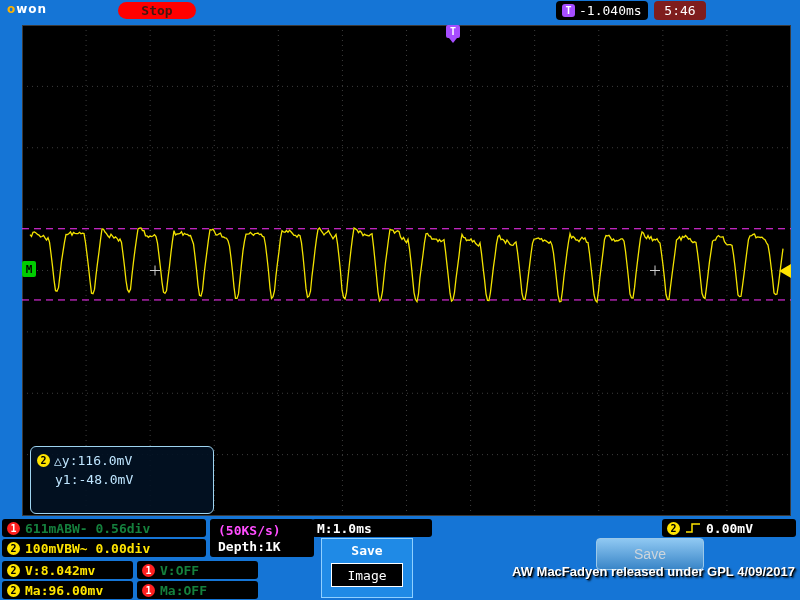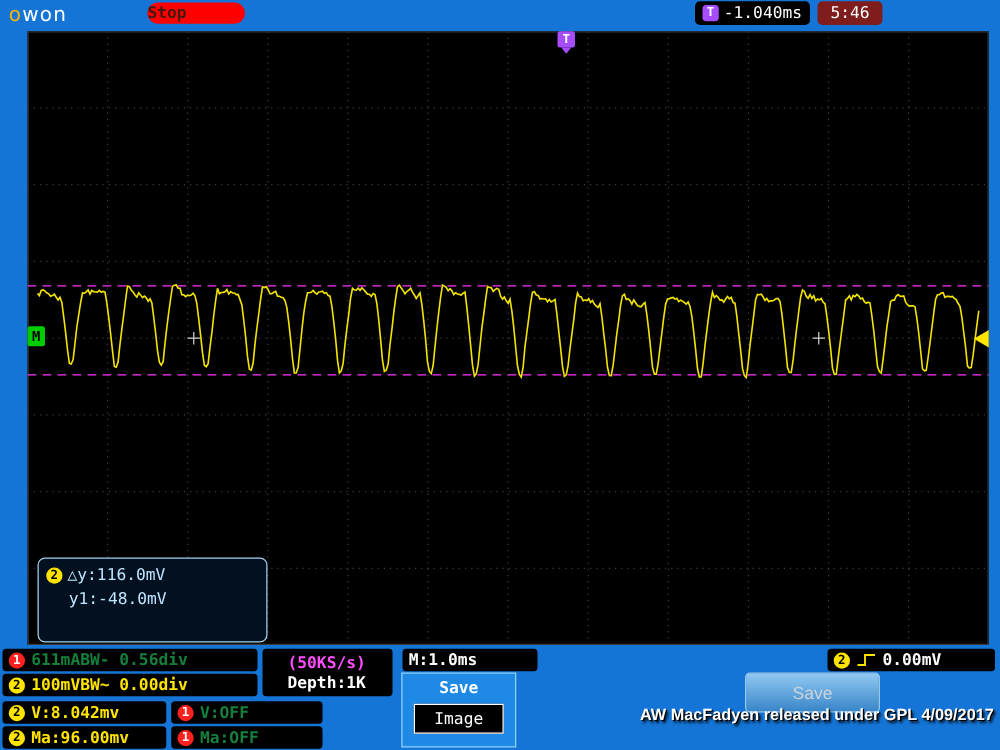--- a/index.html
+++ b/index.html
@@ -1,24 +1,24 @@
 <!DOCTYPE html>
 <html><head>
 <meta charset="utf-8">
 <style>
   *{box-sizing:border-box;margin:0;padding:0}
   html,body{width:800px;height:600px}
   body{background:#1575d6;font-family:"DejaVu Sans Mono",monospace;position:relative;overflow:hidden}
   #app{position:absolute;inset:0;width:800px;height:600px}
 
   
-  .logo{position:absolute;left:7px;top:2px;font-family:"DejaVu Sans",sans-serif;font-weight:normal;font-size:16px;letter-spacing:1px}
+  .logo{position:absolute;left:7px;top:2px;font-family:"DejaVu Sans",sans-serif;font-weight:bold;font-size:12px;letter-spacing:1px}
   .logo-o{color:#ffb300}
   .logo-rest{color:#fff}
-  .stop{position:absolute;left:118px;top:2px;width:78px;height:17px;background:#ff0000;border-radius:9px;color:#43180f;font-weight:bold;font-size:13px;line-height:17px;cursor:pointer}
+  .stop{position:absolute;left:118px;top:2px;width:78px;height:17px;background:#ff0000;border-radius:9px;color:#43180f;font-weight:bold;font-size:13px;text-align:center;line-height:17px;cursor:pointer}
   .trigtime{position:absolute;left:556px;top:1px;height:19px;background:#000;border-radius:4px;display:flex;align-items:center;gap:4px;padding:0 6px;color:#fff;font-size:13px}
   .tbadge{width:13px;height:13px;background:#a64dff;color:#fff;font-size:10px;font-weight:bold;display:flex;align-items:center;justify-content:center;border-radius:3px;flex:none}
   .clock{position:absolute;left:654px;top:1px;height:19px;min-width:52px;background:#7f1d1d;border-radius:4px;color:#fff;font-size:13px;display:flex;align-items:center;justify-content:center;padding:0 6px}
 
   
   .screen{position:absolute;left:22px;top:25px;width:769px;height:491px;background:#000}
   #scope-svg{position:absolute;left:0;top:0;display:block}
   .mmark{position:absolute;left:0;top:236px;width:14px;height:16px;background:#00cc00;color:#000;font-size:11px;font-weight:bold;display:flex;align-items:center;justify-content:center;border-radius:2px;cursor:pointer}
   .ttop{position:absolute;left:424px;top:0;width:14px;height:13px;background:#a64dff;color:#fff;font-size:10px;font-weight:bold;display:flex;align-items:center;justify-content:center;border-radius:2px;cursor:pointer}
   .ttop::after{content:"";position:absolute;top:13px;left:3px;border-left:4px solid transparent;border-right:4px solid transparent;border-top:5px solid #a64dff}
@@ -28,26 +28,26 @@
   .cline.first{display:flex;align-items:center;gap:4px}
   .cline.indent{padding-left:18px}
 
   
   .badge{width:13px;height:13px;border-radius:50%;font-size:10px;font-weight:bold;display:inline-flex;align-items:center;justify-content:center;flex:none}
   .b1{background:#ff2020;color:#fff}
   .b2{background:#ffe400;color:#000}
 
   
   .sbox{position:absolute;background:#000;border-radius:3px;display:flex;align-items:center;gap:5px;padding:0 5px;font-size:13px;font-weight:bold;height:18px;white-space:pre}
-  .sbox.col{flex-direction:column;align-items:flex-start;justify-content:center;gap:1px;padding:2px 20px}
+  .sbox.col{flex-direction:column;align-items:flex-start;justify-content:center;gap:1px;padding:2px 8px}
   .red{color:#15803d}.yel{color:#ffe400}.wht{color:#fff}.mag{color:#ff4dff}
   #b-ch1info{left:2px;top:519px;width:204px}
   #b-ch2info{left:2px;top:539px;width:204px}
   #b-sample{left:210px;top:519px;width:104px;height:38px}
-  #b-timebase{left:322px;top:519px;width:108px}
+  #b-timebase{left:312px;top:519px;width:120px}
   #b-triglevel{left:662px;top:519px;width:134px}
   #b-ch2v{left:2px;top:561px;width:131px}
   #b-ch1v{left:137px;top:561px;width:121px}
   #b-ch2ma{left:2px;top:581px;width:131px}
   #b-ch1ma{left:137px;top:581px;width:121px}
   .edge{flex:none}
 
   
   .menu{position:absolute;left:321px;top:538px;width:92px;height:60px;background:#1f8ae6;border:1px solid #8fd0ff;display:flex;flex-direction:column;align-items:center}
   .menutitle{color:#fff;font-size:13px;font-weight:bold;margin-top:4px;font-family:"DejaVu Sans Mono",monospace}

